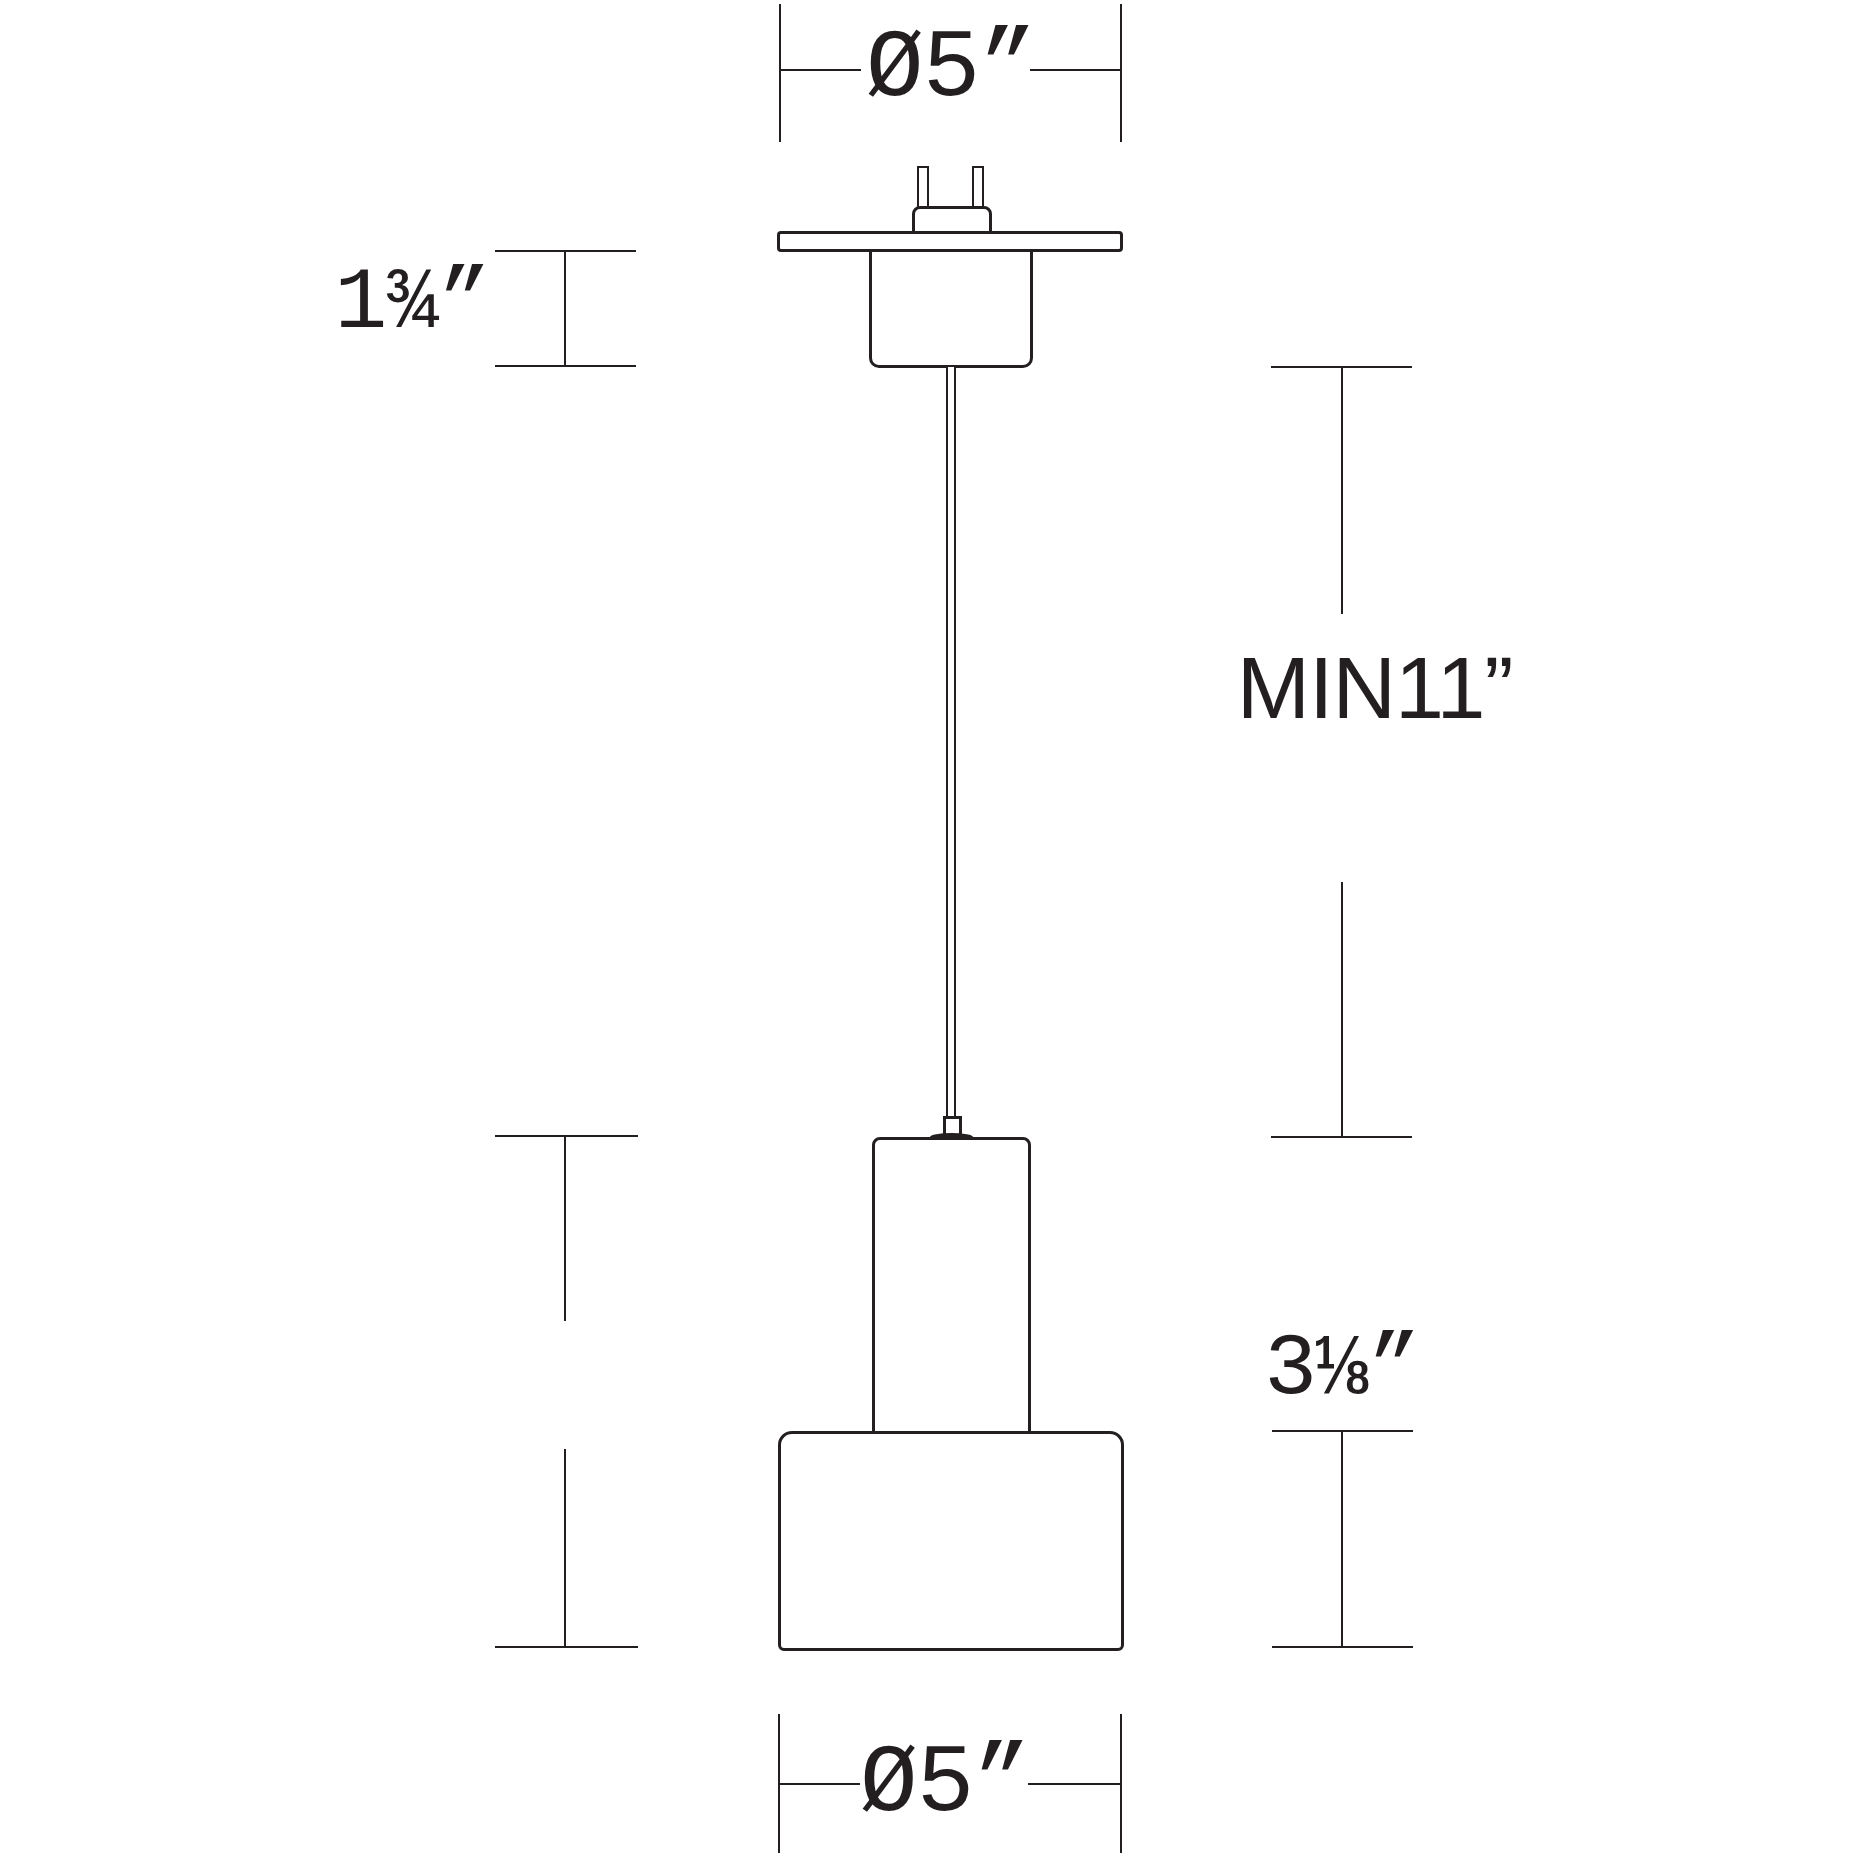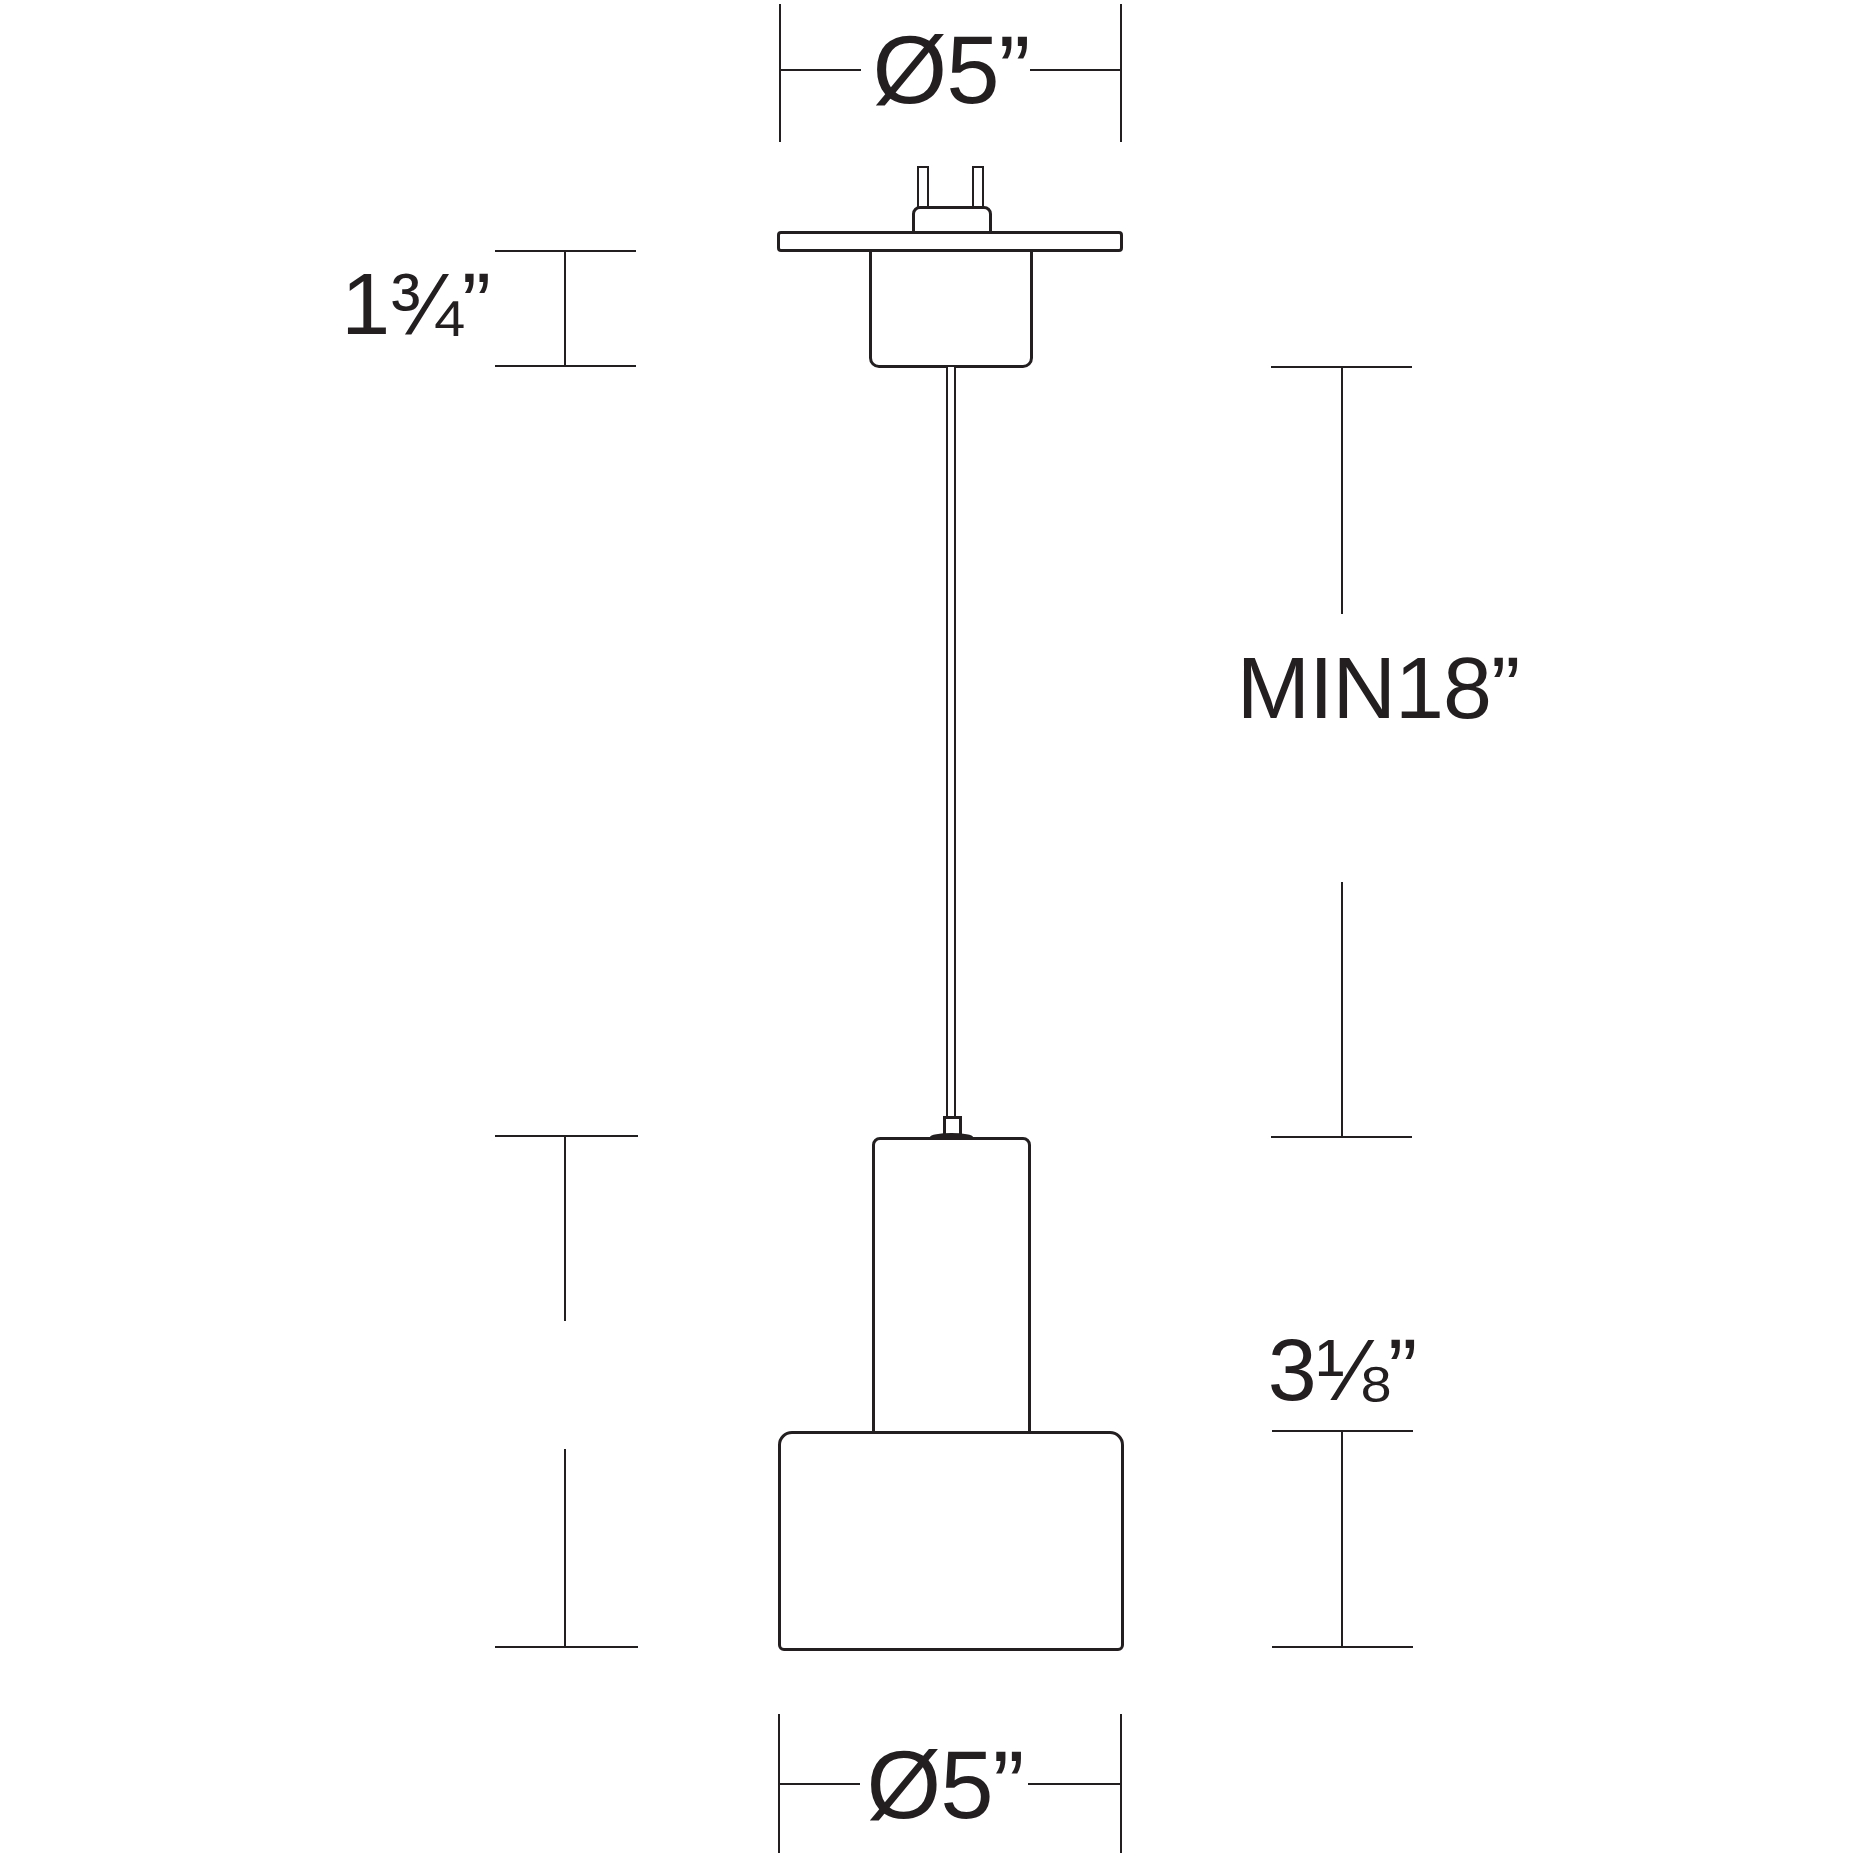--- a/index.html
+++ b/index.html
@@ -14,21 +14,21 @@
   
   .line{position:absolute;background:var(--ink,#231f20);}
   
   .part{
     position:absolute;background:#ffffff;
     border:3px solid var(--ink,#231f20);
     box-sizing:border-box;
   }
   .label{
     position:absolute;display:flex;align-items:center;justify-content:center;
-    white-space:pre;line-height:1;letter-spacing:-1px;
+    white-space:pre;line-height:1;letter-spacing:-1px;font-family:Liberation Mono, monospace;
   }
   .label.right{justify-content:flex-end;}
   .fs96{font-size:96px;}
   .fs88{font-size:88px;}
   .minmax{position:absolute;font-size:88px;line-height:108px;letter-spacing:-1px;}
   .minmax .w1{display:inline-block;width:205px;text-align:right;}
 </style>
 </head>
 <body>
 
@@ -54,21 +54,21 @@
   <div class="label fs96" style="left:801px;top:10px;width:300px;height:120px;">Ø5”</div>
 
   <div class="line" style="left:495px;top:250px;width:141px;height:2px;"></div>
   <div class="line" style="left:564px;top:250px;width:2px;height:117px;"></div>
   <div class="line" style="left:495px;top:365px;width:141px;height:2px;"></div>
   <div class="label fs88 right" style="left:290px;top:256px;width:200px;height:95px;">1¾”</div>
 
   <div class="line" style="left:1271px;top:366px;width:141px;height:2px;"></div>
   <div class="line" style="left:1341px;top:366px;width:2px;height:248px;"></div>
   <div class="minmax" style="left:1190px;top:634px;">
-    <div><span class="w1">MIN</span><span>18”</span></div>
+    <div><span class="w1">MIN</span><span>11”</span></div>
   </div>
   <div class="line" style="left:1341px;top:882px;width:2px;height:256px;"></div>
   <div class="line" style="left:1271px;top:1136px;width:141px;height:2px;"></div>
 
   <div class="line" style="left:495px;top:1135px;width:143px;height:2px;"></div>
   <div class="line" style="left:564px;top:1135px;width:2px;height:186px;"></div>
   <div class="line" style="left:564px;top:1449px;width:2px;height:199px;"></div>
   <div class="line" style="left:495px;top:1646px;width:143px;height:2px;"></div>
 
   <div class="label fs88" style="left:1242px;top:1322px;width:200px;height:95px;text-align:center;">3⅛”</div>

